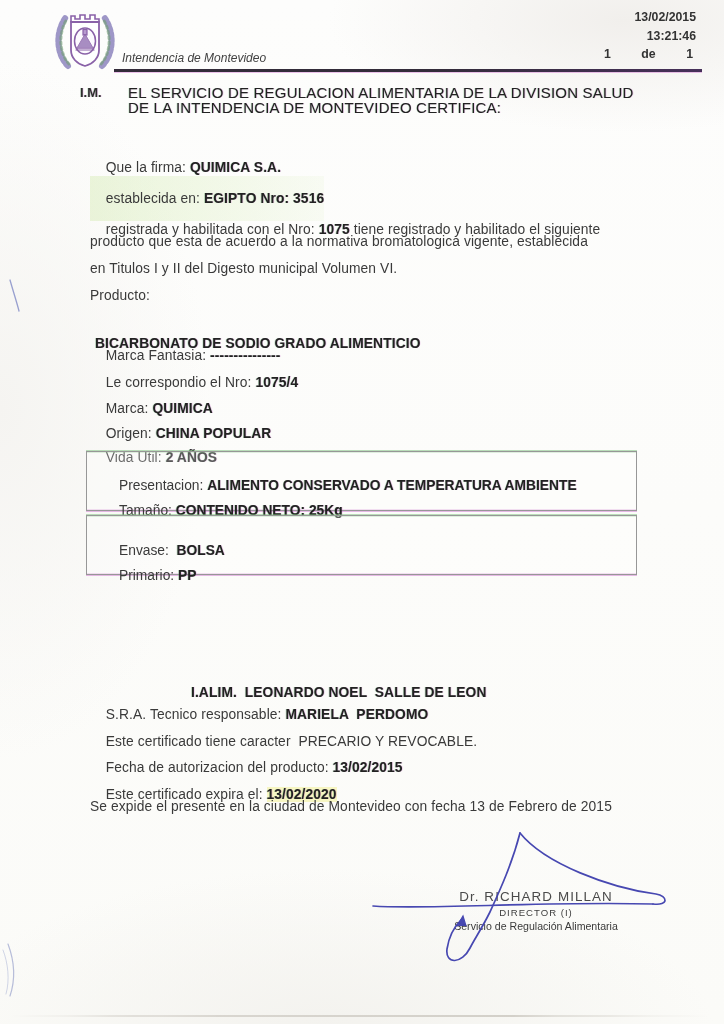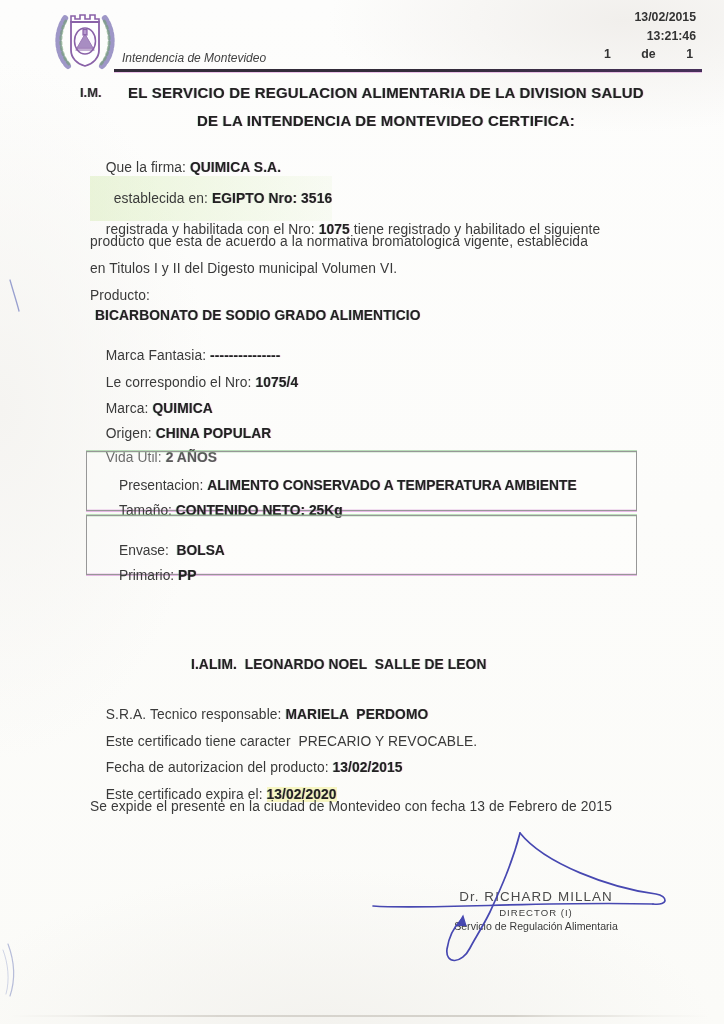--- a/index.html
+++ b/index.html
@@ -13,36 +13,36 @@
       linear-gradient(#fdfdfc, #fbfbf8);
   }
   .page::after{
     content:"";position:absolute;left:6px;right:10px;bottom:7px;height:2px;
     background:linear-gradient(to right, rgba(0,0,0,0), #dad7d1 18%, #d3d0c9 72%, rgba(0,0,0,0));
     border-radius:50%;
   }
   .fr{text-shadow:0.7px 0 rgba(195,75,195,.28), -0.7px 0 rgba(75,165,90,.30);}
   .line{position:absolute;left:90px;font-size:13.8px;letter-spacing:.1px;white-space:pre-wrap;}
   .line .v{font-weight:bold;color:#222;text-align:right;}
-  .bold{font-weight:bold;color:#222;}
-  .hl-green{background:linear-gradient(to right, rgba(205,232,165,.38), rgba(205,232,165,.10));padding-left:8px;}
+  .bold{font-weight:bold;color:#222;margin-top:28px;}
+  .hl-green{background:linear-gradient(to right, rgba(205,232,165,.38), rgba(205,232,165,.10));}
   .hl-yellow{background:rgba(242,240,150,.55);}
   
   .logo{position:absolute;left:52px;top:8px;width:66px;height:66px;}
   .org-name{position:absolute;left:122px;top:51px;font-size:12px;color:#424242;font-style:italic;}
   .header-rule{position:absolute;left:114px;top:69px;width:588px;height:3px;
     background:linear-gradient(to right,#332c3a 55%, #47305a);
     box-shadow:0 1px 0 rgba(200,80,200,.35);}
   .date-block{position:absolute;left:596px;top:8px;width:100px;font-size:12.3px;font-weight:bold;color:#333;line-height:18.5px;}
   .date-block .r{text-align:right;white-space:pre;}
   .page-line{display:flex;justify-content:space-between;padding:0 3px 0 8px;}
   .im-label{position:absolute;left:60px;top:85px;font-size:13px;font-weight:bold;color:#2e2e2e;margin-left:20px;}
-  .title-block{position:absolute;left:128px;top:85px;width:516px;text-align:center;
-    font-size:15px;font-weight:bold;color:#222;letter-spacing:.2px;line-height:15px;}
-  .title-block .t2{margin-top:13px;}
+  .title-block{position:absolute;left:128px;top:85px;width:516px;
+    font-size:15px;font-weight:normal;color:#222;letter-spacing:.2px;line-height:15px;}
+  .title-block .t2{}
   
   .cert-box{position:absolute;left:86px;width:549px;height:58px;
     border:1px solid #979797;background:rgba(255,255,255,.25);
     box-shadow:0 -1px 0 rgba(120,190,120,.5), 0 1px 0 rgba(205,115,205,.5),
       inset 0 1px 0 rgba(135,200,135,.25), inset 0 -1px 0 rgba(210,130,210,.25);}
   .cert-box .bl{position:absolute;left:9px;font-size:13.8px;white-space:pre-wrap;}
   .cert-box .v{font-weight:bold;color:#222;margin-top:36px;}
   
   .sig-svg{position:absolute;left:360px;top:816px;width:322px;height:154px;}
   .sig-block{position:absolute;left:420px;top:889px;width:232px;text-align:center;color:#474747;}

